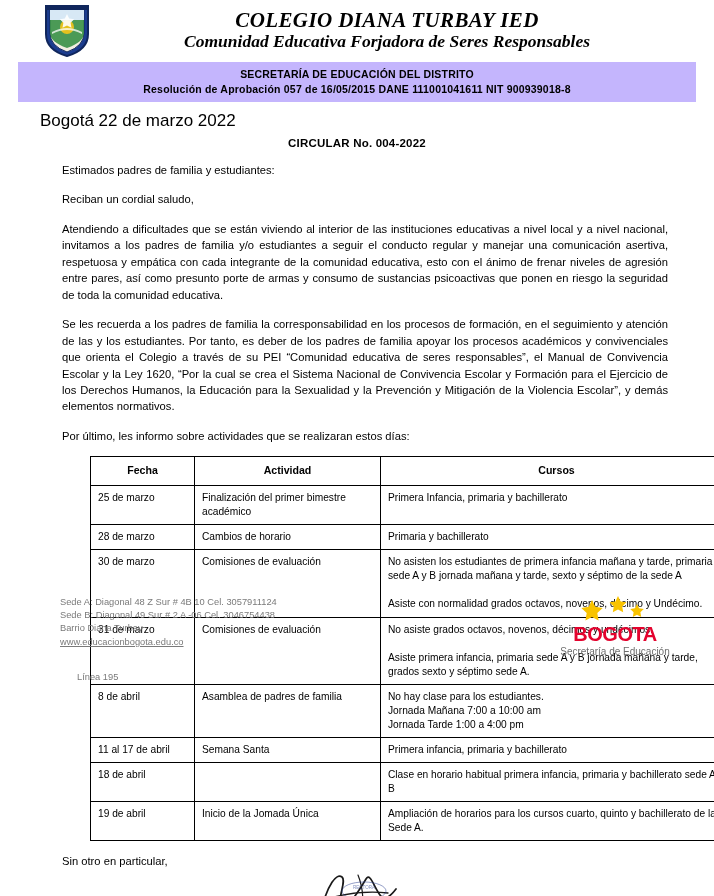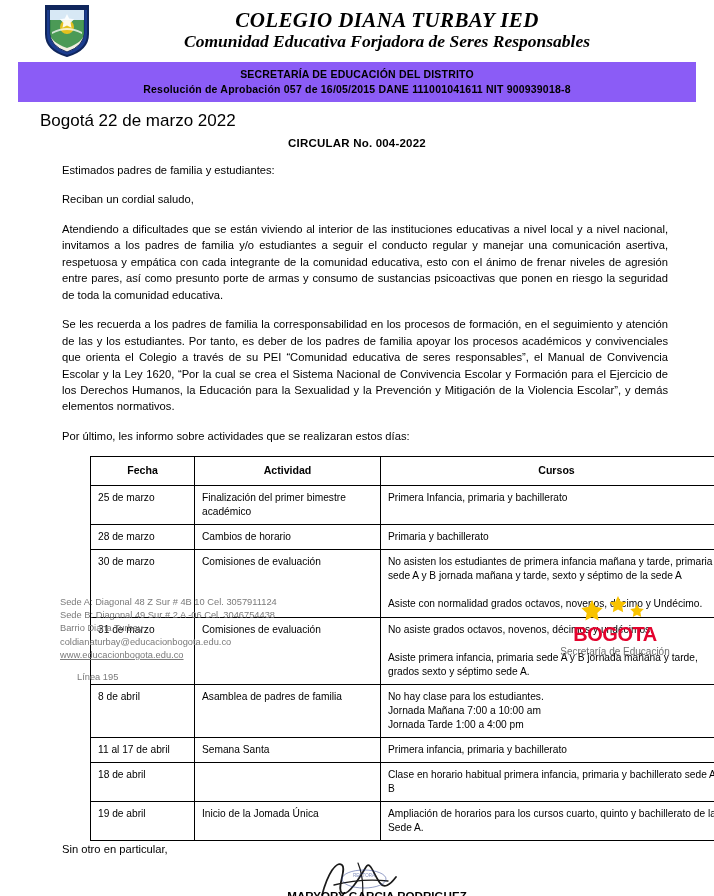--- a/index.html
+++ b/index.html
@@ -55,21 +55,21 @@
     font-family: "Liberation Serif", serif;
     font-weight: bold;
     font-style: italic;
     font-size: 17.5px;
     line-height: 1.1;
     margin-top: 1px;
   }
 
   
   .greybar {
-    background: #8b5cf6;
+    background: #c4b5fd;
     margin: 4px 18px 0 18px;
     padding: 6px 0 7px 0;
     text-align: center;
   }
   .greybar .l1 {
     font-family: "Liberation Sans", sans-serif;
     font-size: 10.5px;
     font-weight: bold;
     letter-spacing: 0.2px;
   }
@@ -136,21 +136,21 @@
     vertical-align: middle;
   }
   .col-fecha { width: 104px; }
   .col-act { width: 186px; }
   .col-cursos { width: 352px; }
 
   
   .closing {
     font-family: "Liberation Sans", sans-serif;
     font-size: 11.2px;
-    margin: 2px 0 0 26px;
+    margin: 14px 0 0 26px;
   }
   .sig-block {
     margin-top: 8px;
     text-align: center;
     padding-left: 40px;
     position: relative;
     height: 52px;
   }
   .sig-scribble {
     position: absolute;
@@ -338,21 +338,20 @@
 
     </div>
 
   </div>
 
   <div class="footer">
     <div class="footer-text">
       <div>Sede A: Diagonal 48 Z Sur # 4B 10 Cel. 3057911124</div>
       <div>Sede B: Diagonal 49 Sur # 2 A -06 Cel. 3046754438</div>
       <div>Barrio Diana Turbay</div>
-      <div>coldianaturbay@educacionbogota.edu.co</div>
       <div><a href="#">www.educacionbogota.edu.co</a></div>
     </div>
     <div class="footer-line195">Línea 195</div>
 
     <div class="bogota-logo">
       <div class="stars">
         <svg width="150" height="30" viewBox="0 0 150 30">
           <path d="M52 6 l3.3 6.8 7.4 1.1 -5.4 5.2 1.3 7.4 -6.6-3.5 -6.6 3.5 1.3-7.4 -5.4-5.2 7.4-1.1 Z" fill="#f9c300"></path>
           <path d="M78 2 l2.6 5.4 5.9 .8 -4.3 4.2 1 5.9 -5.2-2.8 -5.2 2.8 1-5.9 -4.3-4.2 5.9-.8 Z" fill="#f9c300"></path>
           <path d="M97 10 l2.1 4.3 4.7 .7 -3.4 3.3 .8 4.7 -4.2-2.2 -4.2 2.2 .8-4.7 -3.4-3.3 4.7-.7 Z" fill="#f9c300"></path>

